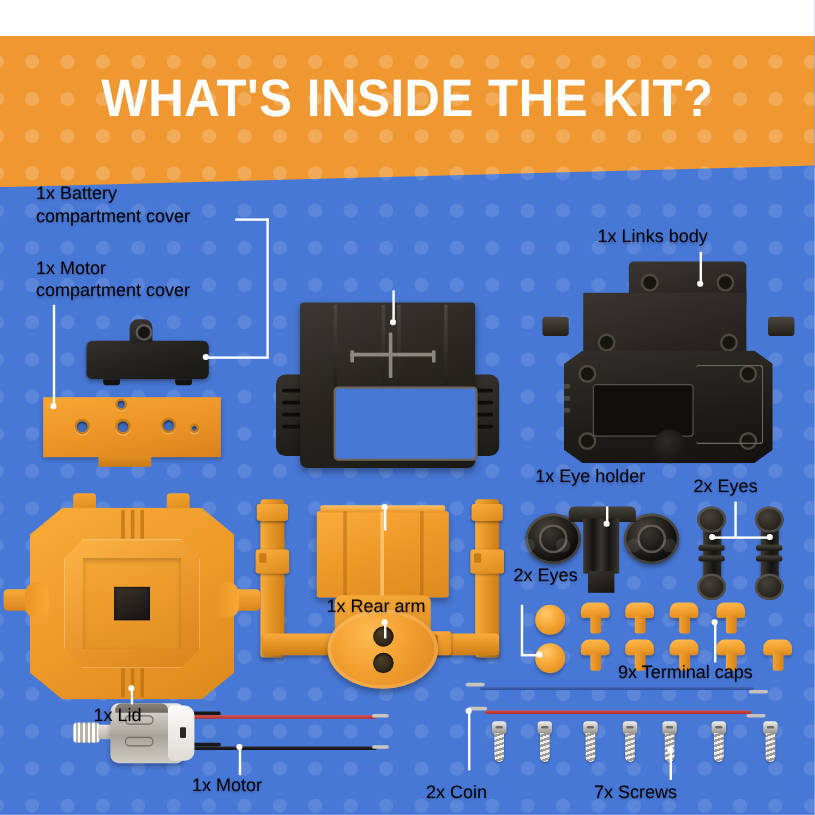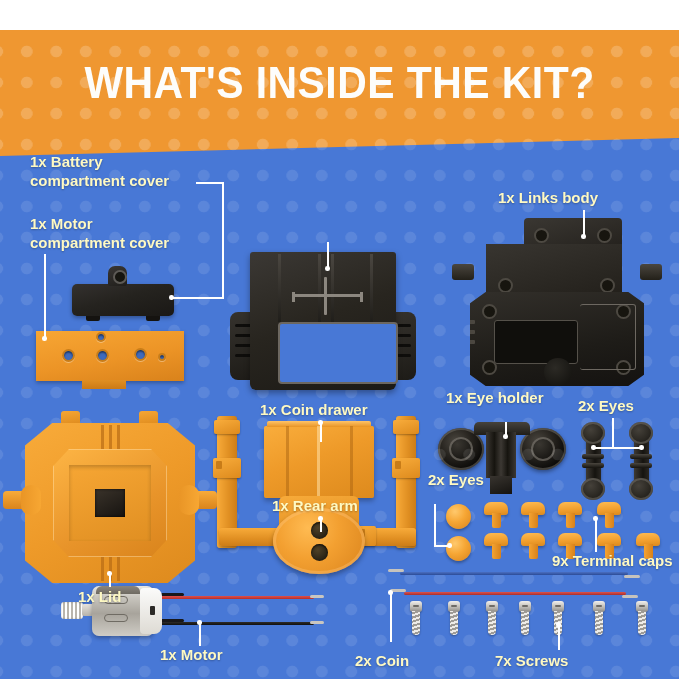--- a/index.html
+++ b/index.html
@@ -47,23 +47,23 @@
     font-size: 44px;
     font-weight: bold;
     letter-spacing: 0.5px;
     transform: scaleX(0.93);
     z-index: 4;
     white-space: nowrap;
   }
   
   .lbl {
     position: absolute;
-    color: #fef9c3;
+    color: #000000;
     font-size: 15px;
-    font-weight: bold;
+    font-weight: normal;
     line-height: 1.28;
     text-shadow: 0 1px 2px rgba(0,0,0,0.28);
     z-index: 30;
     white-space: nowrap;
   }
   
   .leader {
     position: absolute;
     background: #ffffff;
     z-index: 28;
@@ -640,21 +640,20 @@
 
   <div class="rail" style="left:219px; top:498px; width:66px; height:18px;"></div>
   <div class="rail" style="left:352px; top:498px; width:64px; height:18px;"></div>
   <div class="railseg" style="left:246px; top:498px; width:2px; height:18px;"></div>
   <div class="railseg" style="left:268px; top:498px; width:2px; height:18px;"></div>
   <div class="railseg" style="left:372px; top:498px; width:2px; height:18px;"></div>
   <div class="clip" style="left:356px; top:496px; width:20px; height:20px;">
       <div class="pin"></div>
     </div>
 
-  <div class="lbl" style="left:260px; top:370px;">1x Coin drawer</div>
   <div class="leader v" style="left:320px; top:392px; height:20px;"></div>
   <div class="dot" style="left:318px; top:390px;"></div>
 
   <div class="part" id="coin-drawer">
     <div class="top"></div>
     <div class="seam" style="left:53px;"></div>
     <div class="dk" style="left:22px;"></div>
     <div class="dk" style="left:86px;"></div>
   </div>
 
@@ -743,21 +742,21 @@
       <div class="head"></div>
       <div class="stem"></div>
     </div>
   <div class="tcap" style="left:636px; top:503px;">
       <div class="head"></div>
       <div class="stem"></div>
     </div>
 
   <div class="leader v" style="left:595px; top:488px; height:34px;"></div>
   <div class="dot" style="left:593px; top:486px;"></div>
-  <div class="lbl" style="left:552px; top:521px;">9x Terminal caps</div>
+  <div class="lbl" style="left:515px; top:521px;">9x Terminal caps</div>
 
   <div class="part" id="motor">
     <div class="worm"></div>
     <div class="shaftbase"></div>
     <div class="can"></div>
     <div class="band"></div>
     <div class="slot a"></div>
     <div class="slot b"></div>
     <div class="cap"></div>
     <div class="nub"></div>

